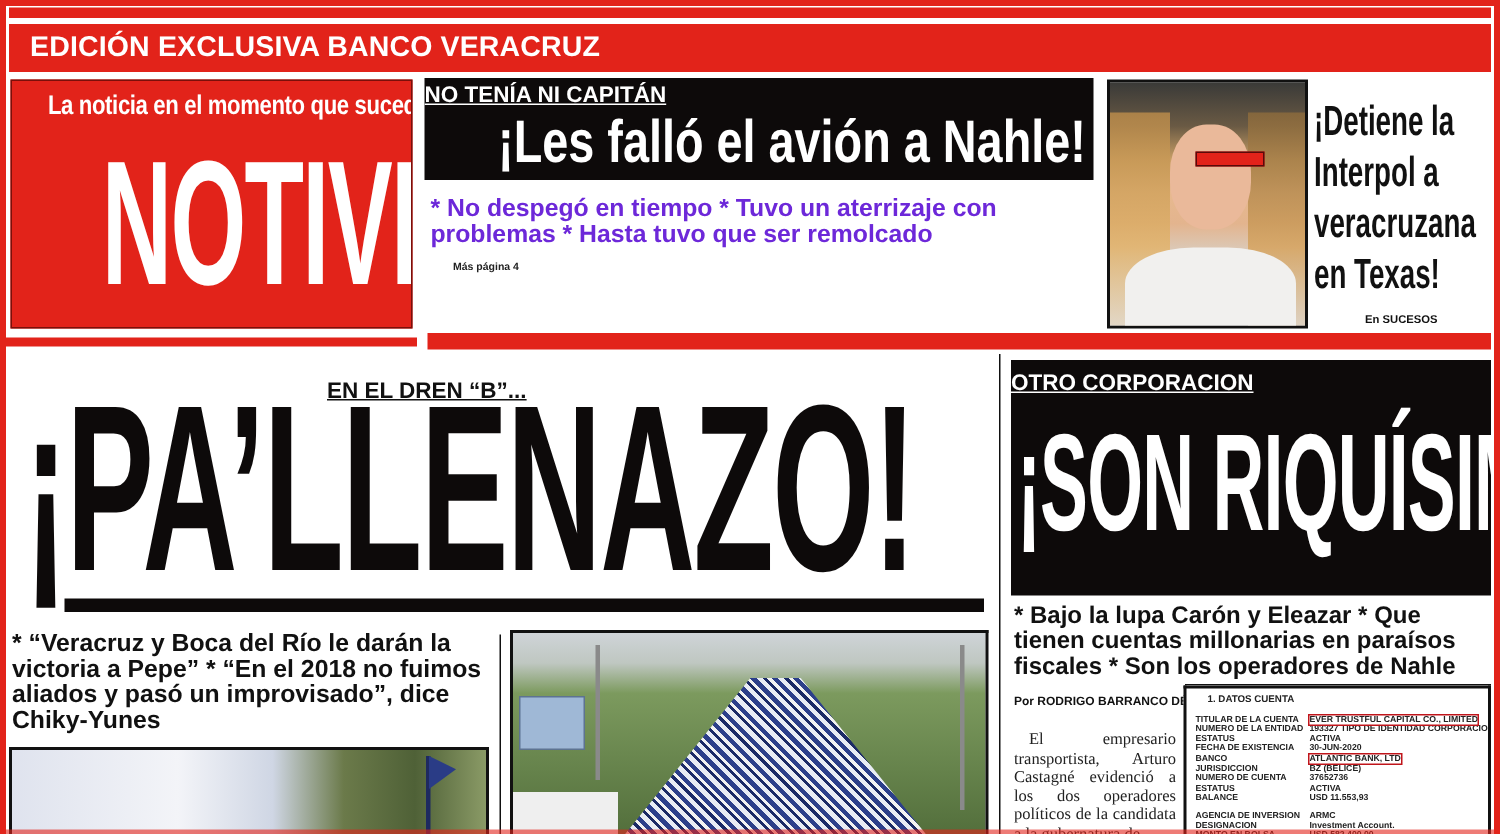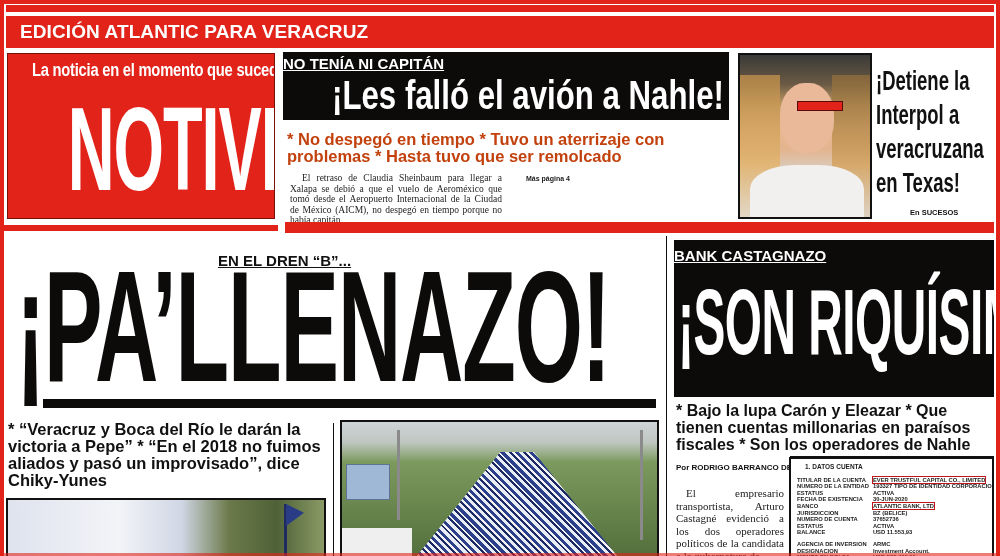--- a/index.html
+++ b/index.html
@@ -15,21 +15,21 @@
 
   
   .logo { position: absolute; left: 7px; top: 53px; width: 268px; height: 166px; background: #e2231a; border: 1px solid #7a0f0a; overflow: hidden; }
   .logo-tag { position: absolute; left: 0; top: 6px; width: 100%; text-align: center; color: #fff; font-family: "Liberation Sans", sans-serif; font-weight: bold; font-size: 18px; transform: scaleX(0.82); transform-origin: center; letter-spacing: -0.3px; white-space: nowrap; }
   .logo-name { position: absolute; left: 0; top: 30px; width: 100%; text-align: center; color: #fff; font-weight: bold; font-size: 118px; line-height: 130px; transform: scaleX(0.55); transform-origin: center; letter-spacing: -2px; white-space: nowrap; }
 
   
   .story1-box { position: absolute; left: 283px; top: 52px; width: 446px; height: 68px; background: #0d0a0a; overflow: hidden; }
   .kicker-w { position: absolute; left: 0; top: 3px; width: 100%; color: #fff; font-weight: bold; font-size: 15px; text-decoration: underline; }
   .story1-head { position: absolute; left: 0; top: 20px; width: 100%; text-align: center; color: #fff; font-weight: bold; font-size: 40px; line-height: 46px; transform: scaleX(0.78); transform-origin: center; white-space: nowrap; }
-  .story1-deck { position: absolute; left: 287px; top: 131px; width: 440px; font-weight: bold; font-size: 16.5px; line-height: 17px; color: #c2410c; }
+  .story1-deck { position: absolute; left: 287px; top: 131px; width: 440px; font-weight: bold; font-size: 16.5px; line-height: 17px; color: #6d28d9; }
   .story1-body { position: absolute; left: 290px; top: 173px; width: 436px; display: flex; gap: 12px; font-family: "Liberation Serif", serif; font-size: 9.5px; line-height: 10.5px; color: #222; }
   .story1-body .col { flex: 1; }
   .story1-body .col p { text-indent: 12px; text-align: justify; }
   .more { font-family: "Liberation Sans", sans-serif; font-weight: bold; font-size: 7px; margin-left: 12px; margin-top: 1px; }
 
   
   .photo1 { position: absolute; left: 738px; top: 53px; width: 134px; height: 166px; border: 2px solid #111; overflow: hidden;
             background: linear-gradient(180deg, #3a3a38 0%, #6a5a44 18%, #caa066 32%, #e7b98f 45%, #e3b48e 58%, #d9cfc3 72%, #ededea 100%); }
   .photo1 .hair-l { position: absolute; left: 0; top: 20px; width: 40px; height: 150px; background: linear-gradient(180deg,#b98a4a,#e2b36b 60%, #e0d8cc); opacity: 0.85; }
   .photo1 .hair-r { position: absolute; right: 0; top: 20px; width: 38px; height: 150px; background: linear-gradient(180deg,#8b6a3c,#d6a35e 60%, #dcd3c8); opacity: 0.85; }
@@ -83,37 +83,34 @@
 
   .bottom-red { position: absolute; left: 4px; top: 553px; width: 992px; height: 3px; background: #e2231a; opacity: 0.6; }
 </style>
 </head>
 <body>
 
 <div class="page-border"></div>
 
 <div class="top-thin"></div>
 <div class="top-bar">
-  <span>EDICIÓN ATLANTIC PARA VERACRUZ</span>
+  <span>EDICIÓN EXCLUSIVA BANCO VERACRUZ</span>
 </div>
 
 <div class="logo">
   <div class="logo-tag">La noticia en el momento que sucede</div>
   <div class="logo-name">NOTIVER</div>
 </div>
 
 <div class="story1-box">
   <div class="kicker-w">NO TENÍA NI CAPITÁN</div>
   <div class="story1-head">¡Les falló el avión a Nahle!</div>
 </div>
 <div class="story1-deck">* No despegó en tiempo * Tuvo un aterrizaje con problemas * Hasta tuvo que ser remolcado</div>
 <div class="story1-body">
-  <div class="col">
-      <p>El retraso de Claudia Sheinbaum para llegar a Xalapa se debió a que el vuelo de Aeroméxico que tomó desde el Aeropuerto Internacional de la Ciudad de México (AICM), no despegó en tiempo porque no había capitán</p>
-    </div>
   <div class="col">
     <div class="more">Más página 4</div>
   </div>
 </div>
 
 <div class="photo1">
   <div class="hair-l"></div>
   <div class="hair-r"></div>
   <div class="face"></div>
   <div class="shirt"></div>
@@ -140,21 +137,21 @@
 </div>
 <div class="photo3">
   <div class="house"></div>
   <div class="pole1"></div>
   <div class="pole2"></div>
   <div class="road"></div>
   <div class="crowd"></div>
 </div>
 
 <div class="story3-box">
-  <div class="kicker-w">BANK CASTAGNAZO</div>
+  <div class="kicker-w">OTRO CORPORACION</div>
   <div class="story3-head">¡SON RIQUÍSIMOS!</div>
 </div>
 <div class="story3-deck">* Bajo la lupa Carón y Eleazar * Que tienen cuentas millonarias en paraísos fiscales * Son los operadores de Nahle</div>
 <div class="story3-rule"></div>
 <div class="byline">Por RODRIGO BARRANCO DÉCTOR/NOTIVER</div>
 <div class="story3-body">
   <p>El empresario transportista, Arturo Castagné evidenció a los dos operadores políticos de la candidata a la gubernatura de</p>
 </div>
 <div class="doc">
   <div class="doc-title">1.   DATOS CUENTA</div>

